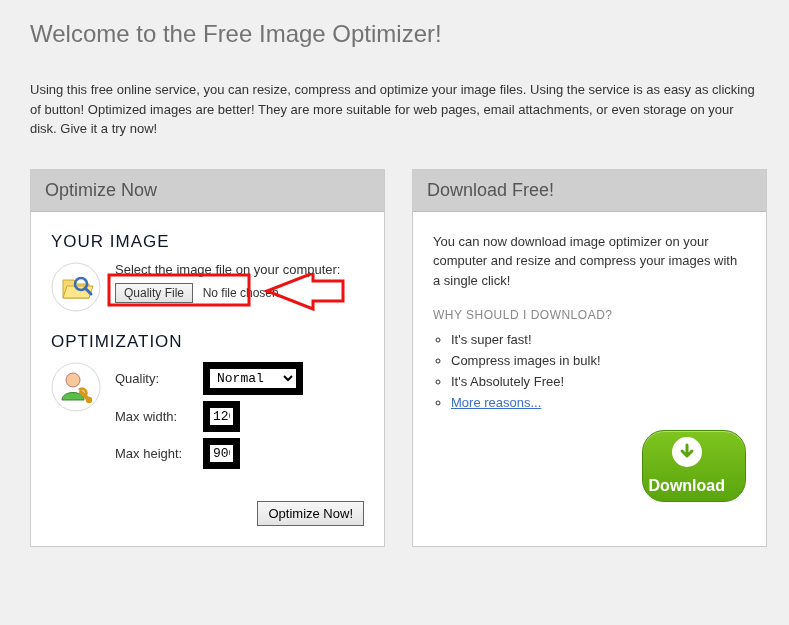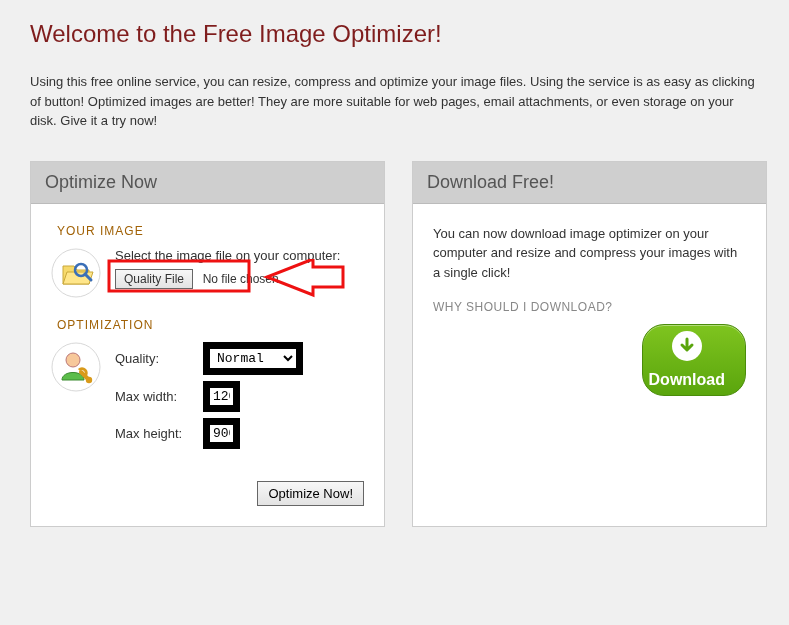--- a/index.html
+++ b/index.html
@@ -12,22 +12,22 @@
     color: #333;
     width: 789px;
   }
   .page {
     padding: 10px 30px 30px 30px;
     background: #f0f0f0;
   }
   h1.title {
     font-size: 24px;
     font-weight: normal;
-    color: #7f1d1d;
-    margin: 10px 0 24px 0;
+    color: #737373;
+    margin: 10px 0 32px 0;
   }
   p.intro {
     color: #333;
     line-height: 1.5;
     margin-bottom: 30px;
   }
   .panels {
     display: flex;
     gap: 27px;
   }
@@ -43,25 +43,25 @@
     color: #555;
     font-size: 18px;
     padding: 10px 14px;
     border-bottom: 1px solid #bbb;
   }
   .panel-body {
     padding: 20px;
     flex: 1;
   }
   h2.section {
-    color: #a16207;
-    font-size: 12px;
+    color: #0f172a;
+    font-size: 17px;
     font-weight: normal;
     letter-spacing: 1px;
-    margin: 0 0 10px 6px;
+    margin: 0 0 10px 0;
   }
   .row {
     display: flex;
     align-items: flex-start;
     gap: 14px;
     margin-bottom: 20px;
   }
   .icon-circle {
     width: 50px;
     height: 50px;
@@ -254,20 +254,26 @@
       </div>
     </div>
 
     <div class="panel panel-right">
       <div class="panel-header">Download Free!</div>
       <div class="panel-body">
         <p class="desc-text">You can now download image optimizer on your computer and resize and compress your images with a single click!</p>
 
         <h3 class="why-title">WHY SHOULD I DOWNLOAD?</h3>
 
+        <ul class="bullets">
+          <li>It's super fast!</li>
+          <li>Compress images in bulk!</li>
+          <li>It's Absolutely Free!</li>
+          <li><a href="#">More reasons...</a></li>
+        </ul>
 
         <div class="download-btn-wrap">
           <div class="download-btn">
             <span class="circle">
               <svg width="18" height="18" viewBox="0 0 18 18">
                 <path d="M9 2 L9 12 M4 8 L9 13 L14 8" stroke="#5aa50d" stroke-width="3" fill="none" stroke-linecap="round" stroke-linejoin="round"></path>
               </svg>
             </span>
             <span>Download</span>
           </div>

